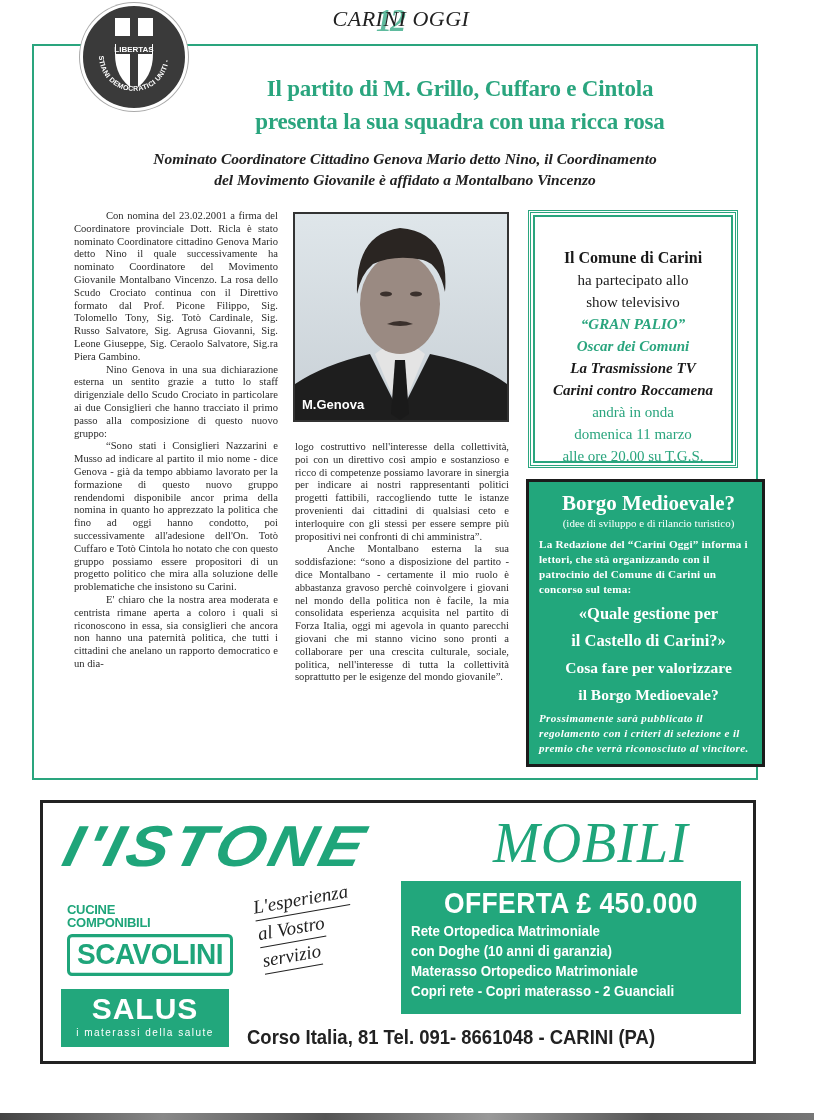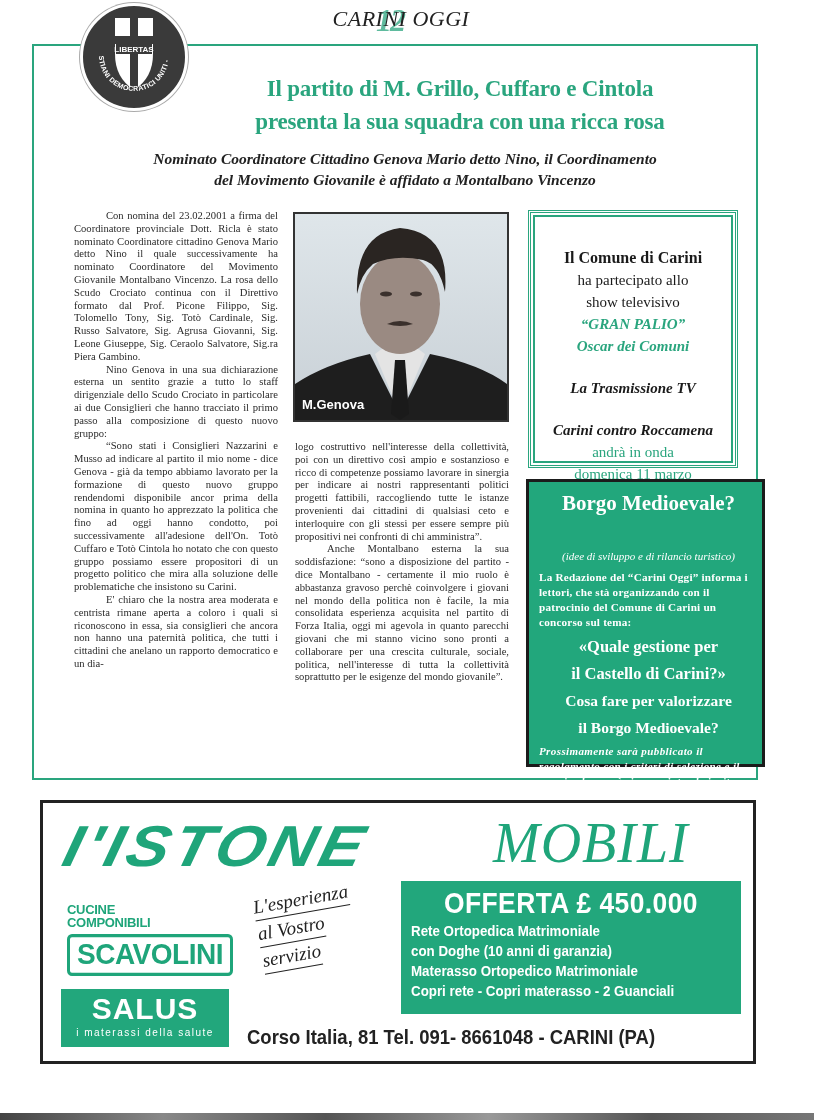--- a/index.html
+++ b/index.html
@@ -22,26 +22,26 @@
   .col p { text-indent: 32px; margin-bottom: 0; }
   .col1 { left: 74px; top: 210px; width: 204px; }
   .col2 { left: 295px; top: 441px; width: 214px; }
 
   .photo { position: absolute; left: 293px; top: 212px; width: 216px; height: 210px; background: linear-gradient(180deg, #dfe6ea 0%, #c8d0d6 100%); border: 2px solid #333; overflow: hidden; }
   .photo .caption { position: absolute; left: 7px; bottom: 8px; color: #fff; font-family: "Liberation Sans", sans-serif; font-weight: bold; font-size: 13px; }
 
   .tvbox { position: absolute; left: 528px; top: 210px; width: 210px; height: 258px; border: 3px double #2aa57e; outline: 2px solid #2aa57e; outline-offset: -7px; text-align: center; padding-top: 34px; font-size: 15px; line-height: 22px; }
   .tvbox .l1 { font-weight: bold; font-size: 16px; }
   .tvbox .green-bi { color: #2aa57e; font-style: italic; font-weight: bold; }
-  .tvbox .dark-bi { font-style: italic; font-weight: bold; margin-top: 20px; }
+  .tvbox .dark-bi { font-style: italic; font-weight: bold; }
   .tvbox .green { color: #2aa57e; }
 
   .borgo { position: absolute; left: 526px; top: 479px; width: 239px; height: 288px; background: #22a77c; border: 3px solid #1b1b1b; color: #fff; text-align: center; padding: 8px 4px 0 10px; }
   .borgo .title { font-weight: bold; font-size: 21px; line-height: 26px; }
-  .borgo .sub { font-style: italic; font-size: 11px; line-height: 15px; margin-bottom: 6px; margin-top: 33px; }
+  .borgo .sub { font-size: 11px; line-height: 15px; margin-bottom: 6px; }
   .borgo .body { font-weight: bold; font-size: 11.2px; line-height: 15px; text-align: left; letter-spacing: 0.2px; }
   .borgo .q { font-weight: bold; font-size: 15.5px; line-height: 21px; margin-top: 6px; }
   .borgo .note { font-style: italic; font-weight: bold; font-size: 11px; line-height: 15px; text-align: left; margin-top: 6px; letter-spacing: 0.4px; }
 
   .ad { position: absolute; left: 40px; top: 800px; width: 716px; height: 264px; border: 3px solid #222; }
   .ad .brand { position: absolute; left: 22px; top: 6px; font-family: "Liberation Sans", sans-serif; font-weight: bold; font-style: italic; font-size: 64px; color: #1fa57a; letter-spacing: 4px; transform: skewX(-14deg) scaleY(0.9); }
   .ad .mobili { position: absolute; left: 450px; top: 8px; font-family: "Liberation Serif", serif; font-style: italic; font-size: 56px; color: #1fa57a; letter-spacing: 1px; }
   .ad .cucine { position: absolute; left: 24px; top: 100px; font-family: "Liberation Sans", sans-serif; font-weight: bold; font-size: 13px; line-height: 13px; color: #1fa57a; letter-spacing: -0.3px; }
   .ad .scavolini { position: absolute; left: 24px; top: 132px; width: 166px; height: 40px; border: 3px solid #1fa57a; border-radius: 5px; color: #1fa57a; font-family: "Liberation Sans", sans-serif; font-weight: bold; font-size: 28px; line-height: 34px; text-align: center; letter-spacing: -0.5px; transform: scaleY(1.05); }
   .ad .salus { position: absolute; left: 18px; top: 186px; width: 168px; height: 58px; background: #22a77c; color: #fff; text-align: center; font-family: "Liberation Sans", sans-serif; }

